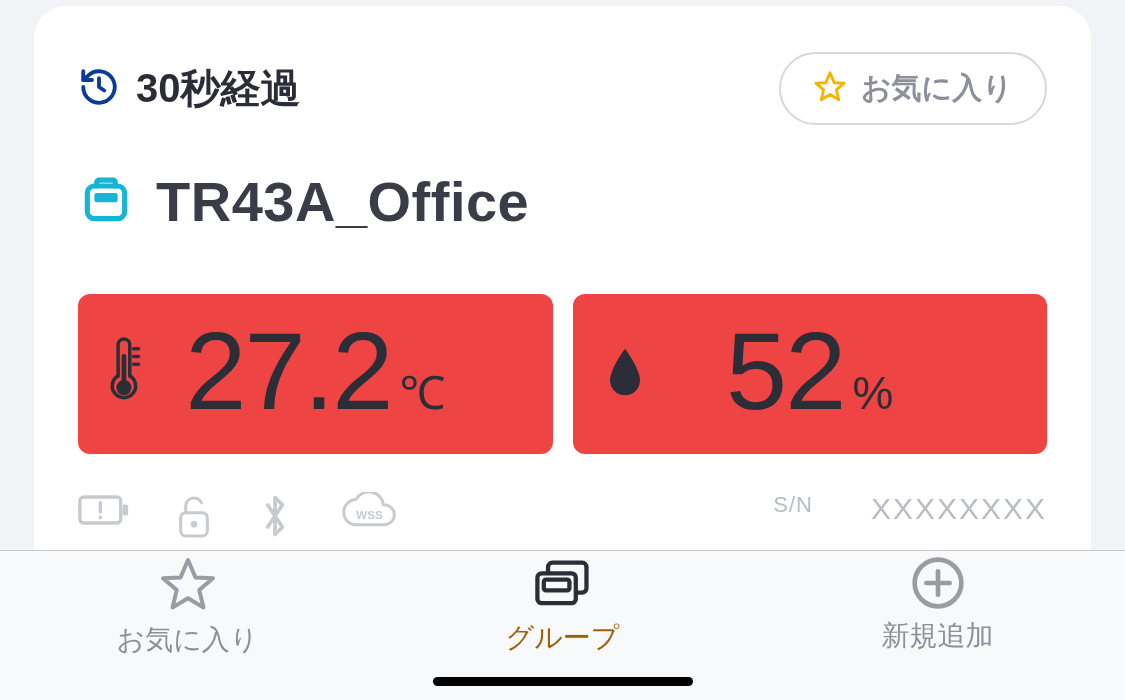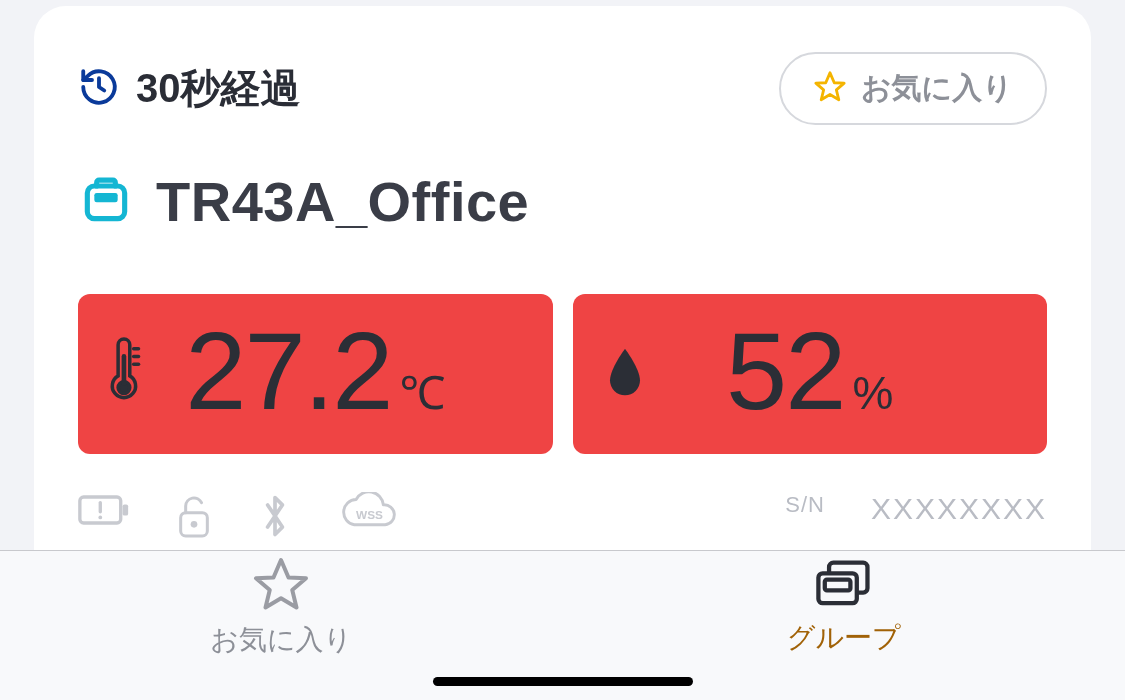--- a/index.html
+++ b/index.html
@@ -27,21 +27,21 @@
     flex: 1; background: #ef4444; border-radius: 12px;
     display: flex; align-items: baseline; justify-content: center;
     padding: 22px 0 28px 0; position: relative;
   }
   .reading-icon { position: absolute; left: 20px; top: 50%; transform: translateY(-50%); }
   .reading-value { font-size: 110px; font-weight: 500; color: #2b2e36; line-height: 1; letter-spacing: -2px; }
   .reading-unit { font-size: 46px; font-weight: 500; color: #2b2e36; margin-left: 8px; }
   .status-row { display: flex; margin-top: 38px; gap: 44px; }
   .status-row .spacer { flex: 1; }
   .sn-label { font-size: 22px; color: #b9bcc4; letter-spacing: 1px; }
-  .sn-value { font-size: 30px; color: #b9bcc4; letter-spacing: 2px; margin-left: 2px; }
+  .sn-value { font-size: 30px; color: #b9bcc4; letter-spacing: 2px; margin-left: 14px; }
 
   .tabbar {
     position: absolute; left: 0; right: 0; bottom: 0; height: 150px;
     background: #f8f9fb; border-top: 1px solid #c8c9cd;
     display: flex; align-items: flex-start; padding-top: 4px;
   }
   .tab { flex: 1; display: flex; flex-direction: column; align-items: center; gap: 2px; cursor: pointer; }
   .tab-label { font-size: 28px; color: #8d9098; font-weight: 500; }
   .home-indicator {
     position: absolute; bottom: 14px; left: 50%; transform: translateX(-50%);
@@ -157,14 +157,24 @@
   <div class="tab">
     <span>
       <svg width="64" height="58" viewBox="0 0 30 26" fill="none" stroke="#2b2e36" stroke-width="2" stroke-linejoin="round">
         <rect x="8" y="3" width="18" height="14" rx="2"></rect>
         <rect x="3" y="8" width="18" height="14" rx="2" fill="#f8f9fb"></rect>
         <rect x="6" y="11" width="12" height="5" rx="1"></rect>
       </svg>
     </span>
     <span class="tab-label" style="color:#a16207;">グループ</span>
   </div>
+  <div class="tab">
+    <span>
+      <svg width="56" height="56" viewBox="0 0 24 24" fill="none" stroke="#9a9ca3" stroke-width="2" stroke-linecap="round">
+        <circle cx="12" cy="12" r="10"></circle>
+        <line x1="12" y1="7" x2="12" y2="17"></line>
+        <line x1="7" y1="12" x2="17" y2="12"></line>
+      </svg>
+    </span>
+    <span class="tab-label">新規追加</span>
+  </div>
   <div class="home-indicator"></div>
 </div>
 
 </body></html>

